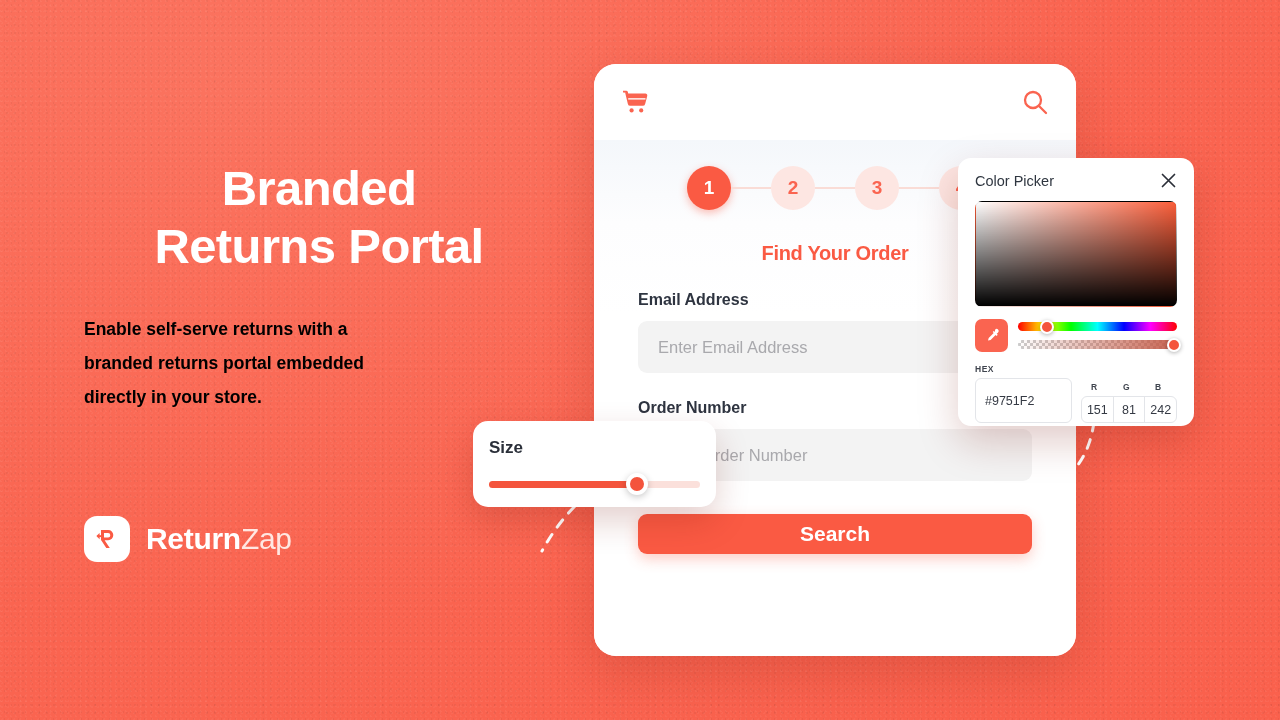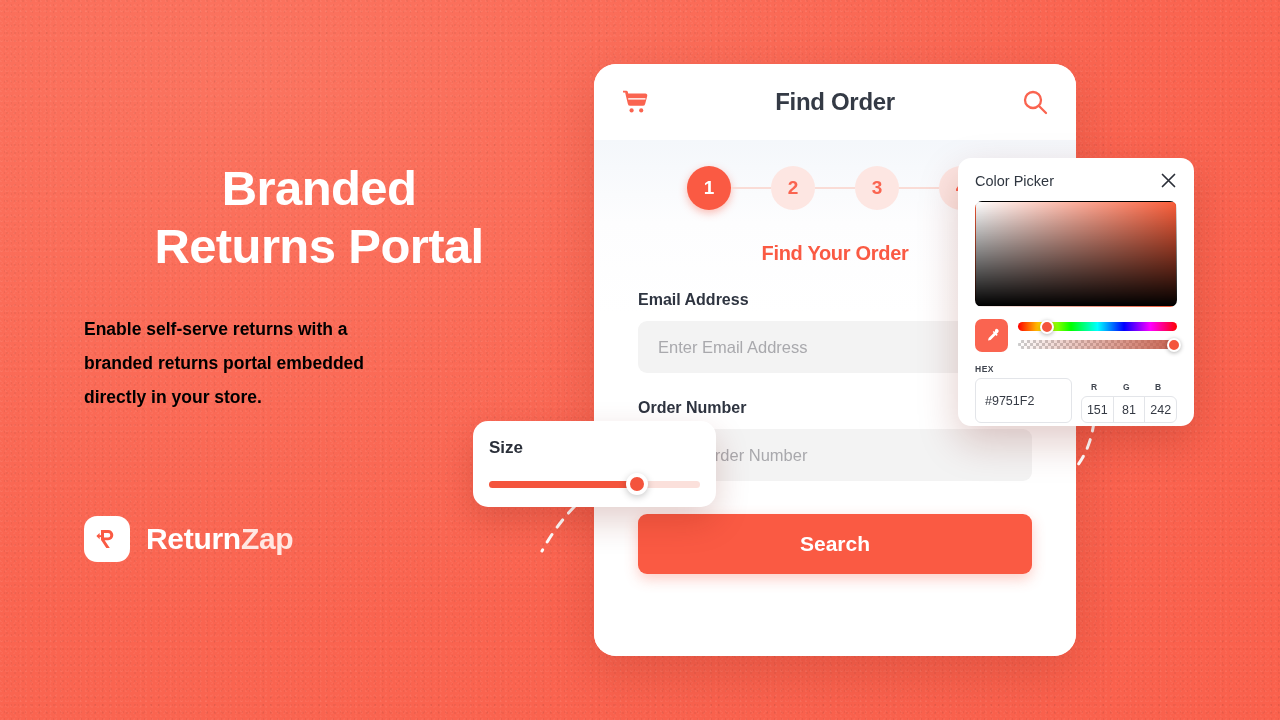--- a/index.html
+++ b/index.html
@@ -37,21 +37,21 @@
   .brand{
     position:absolute; left:84px; top:516px;
     display:flex; align-items:center; gap:16px;
   }
   .brand-mark{
     width:46px; height:46px; border-radius:13px; background:#fff;
     display:flex; align-items:center; justify-content:center;
     flex:0 0 auto;
   }
   .brand-name{ font-size:30px; font-weight:700; color:#fff; letter-spacing:-0.3px; white-space:nowrap;}
-  .brand-name .light{ font-weight:700; color:#ffe7e2; }
+  .brand-name .light{ font-weight:400; color:#ffe7e2; }
 
   
   .portal{
     position:absolute; left:594px; top:64px; width:482px; height:592px;
     background:#fff; border-radius:22px; overflow:hidden;
     box-shadow:0 18px 50px rgba(120,20,10,0.18);
   }
   .portal-header{
     height:76px; background:#fff;
     display:flex; align-items:center; padding:0 28px;
@@ -91,21 +91,21 @@
   }
 
   .field{ margin-top:26px; }
   .field-label{ font-size:16px; font-weight:700; color:#2e3440; margin-bottom:12px; }
   .field-input{
     height:52px; border-radius:9px; background:#f3f3f3;
     display:flex; align-items:center; padding:0 20px;
     font-size:16.5px; color:#a9a9ad;
   }
   .search-btn{
-    margin-top:33px; height:60px; border-radius:9px; background:#FA5A43;
+    margin-top:33px; height:40px; border-radius:9px; background:#FA5A43;
     color:#fff; font-size:21px; font-weight:700;
     display:flex; align-items:center; justify-content:center;
     border:none; width:100%; cursor:pointer;
     box-shadow:0 5px 14px rgba(250,90,67,0.30);
   }
 
   
   .dash-svg{ position:absolute; pointer-events:none; z-index:6; }
 
   
@@ -230,21 +230,20 @@
   <div class="portal-header">
     <div class="hdr-icon">
       <svg width="26" height="24" viewBox="0 0 26 24" aria-hidden="true">
         <path d="M1 1.6 h3.1 a1 1 0 0 1 .97 .78 L5.5 4.4 H23.4 a1 1 0 0 1 .97 1.25 l-2.1 8.1
                  a1.6 1.6 0 0 1 -1.55 1.2 H8.3 a1.6 1.6 0 0 1 -1.56 -1.26 L4.1 2.9" fill="#FA6450" stroke="#FA6450" stroke-width="1.8" stroke-linejoin="round"></path>
         <rect x="6.2" y="8.1" width="17.3" height="1.5" fill="#ffffff" opacity="0.9"></rect>
         <circle cx="9.6" cy="20.4" r="2.1" fill="#FA6450"></circle>
         <circle cx="19.2" cy="20.4" r="2.1" fill="#FA6450"></circle>
       </svg>
     </div>
-    <div class="portal-title">Find Order</div>
     <div class="hdr-icon right">
       <svg width="26" height="26" viewBox="0 0 26 26" aria-hidden="true">
         <circle cx="11" cy="11" r="8" fill="none" stroke="#FA6450" stroke-width="2.3"></circle>
         <path d="M17 17 L24 24" stroke="#FA6450" stroke-width="2.3" stroke-linecap="round"></path>
       </svg>
     </div>
   </div>
 
   <div class="portal-body">
 

